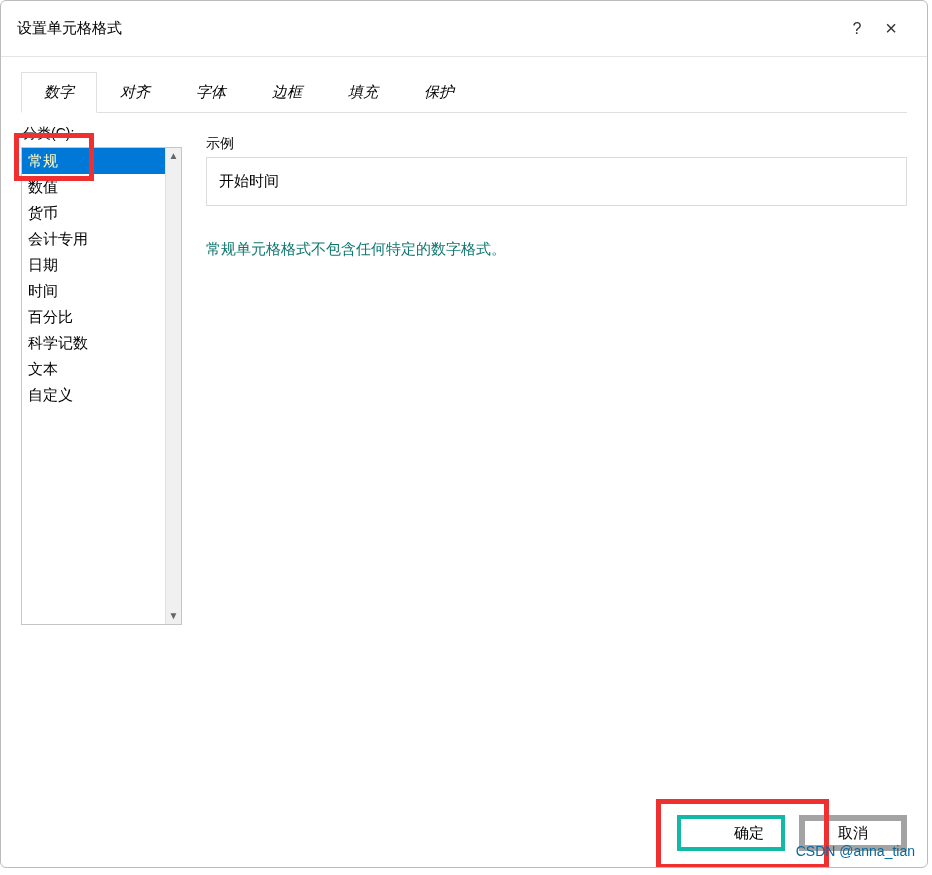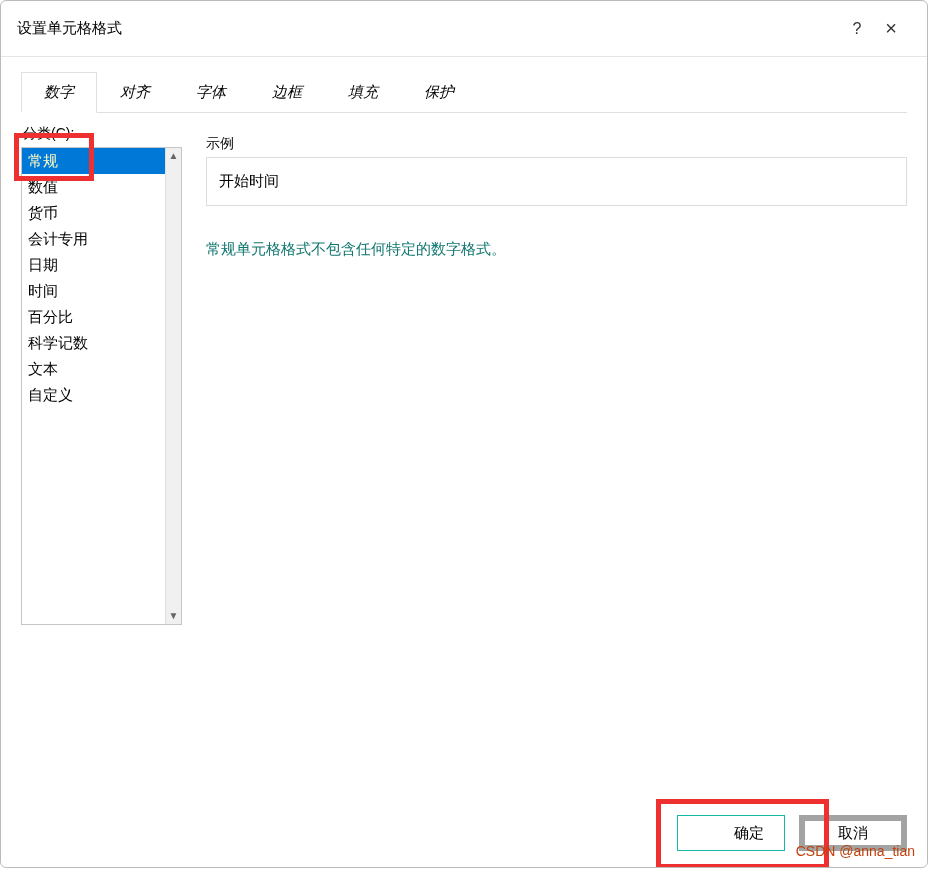--- a/index.html
+++ b/index.html
@@ -154,21 +154,21 @@
     .dlg-btn {
       min-width: 108px;
       height: 36px;
       border: 6px solid #a3a3a3;
       background: #fff;
       font-size: 15px;
       cursor: pointer;
       font-family: inherit;
     }
     .dlg-btn.primary {
-      border: 1px solid #14b8a6;
+      border: 4px solid #14b8a6;
       padding-left: 36px;
     }
     .highlight-red {
       position: absolute;
       border: 5px solid #ef3030;
       pointer-events: none;
     }
     .highlight-1 {
       left: 13px;
       top: 132px;
@@ -178,21 +178,21 @@
     .highlight-2 {
       left: 655px;
       top: 798px;
       width: 173px;
       height: 70px;
     }
     .watermark {
       position: absolute;
       right: 12px;
       bottom: 8px;
-      color: #c2410c;
+      color: #0369a1;
       font-size: 14px;
       font-family: Arial, sans-serif;
       pointer-events: none;
     }
   </style>
 </head>
 <body>
 
 <div class="dialog">
 

